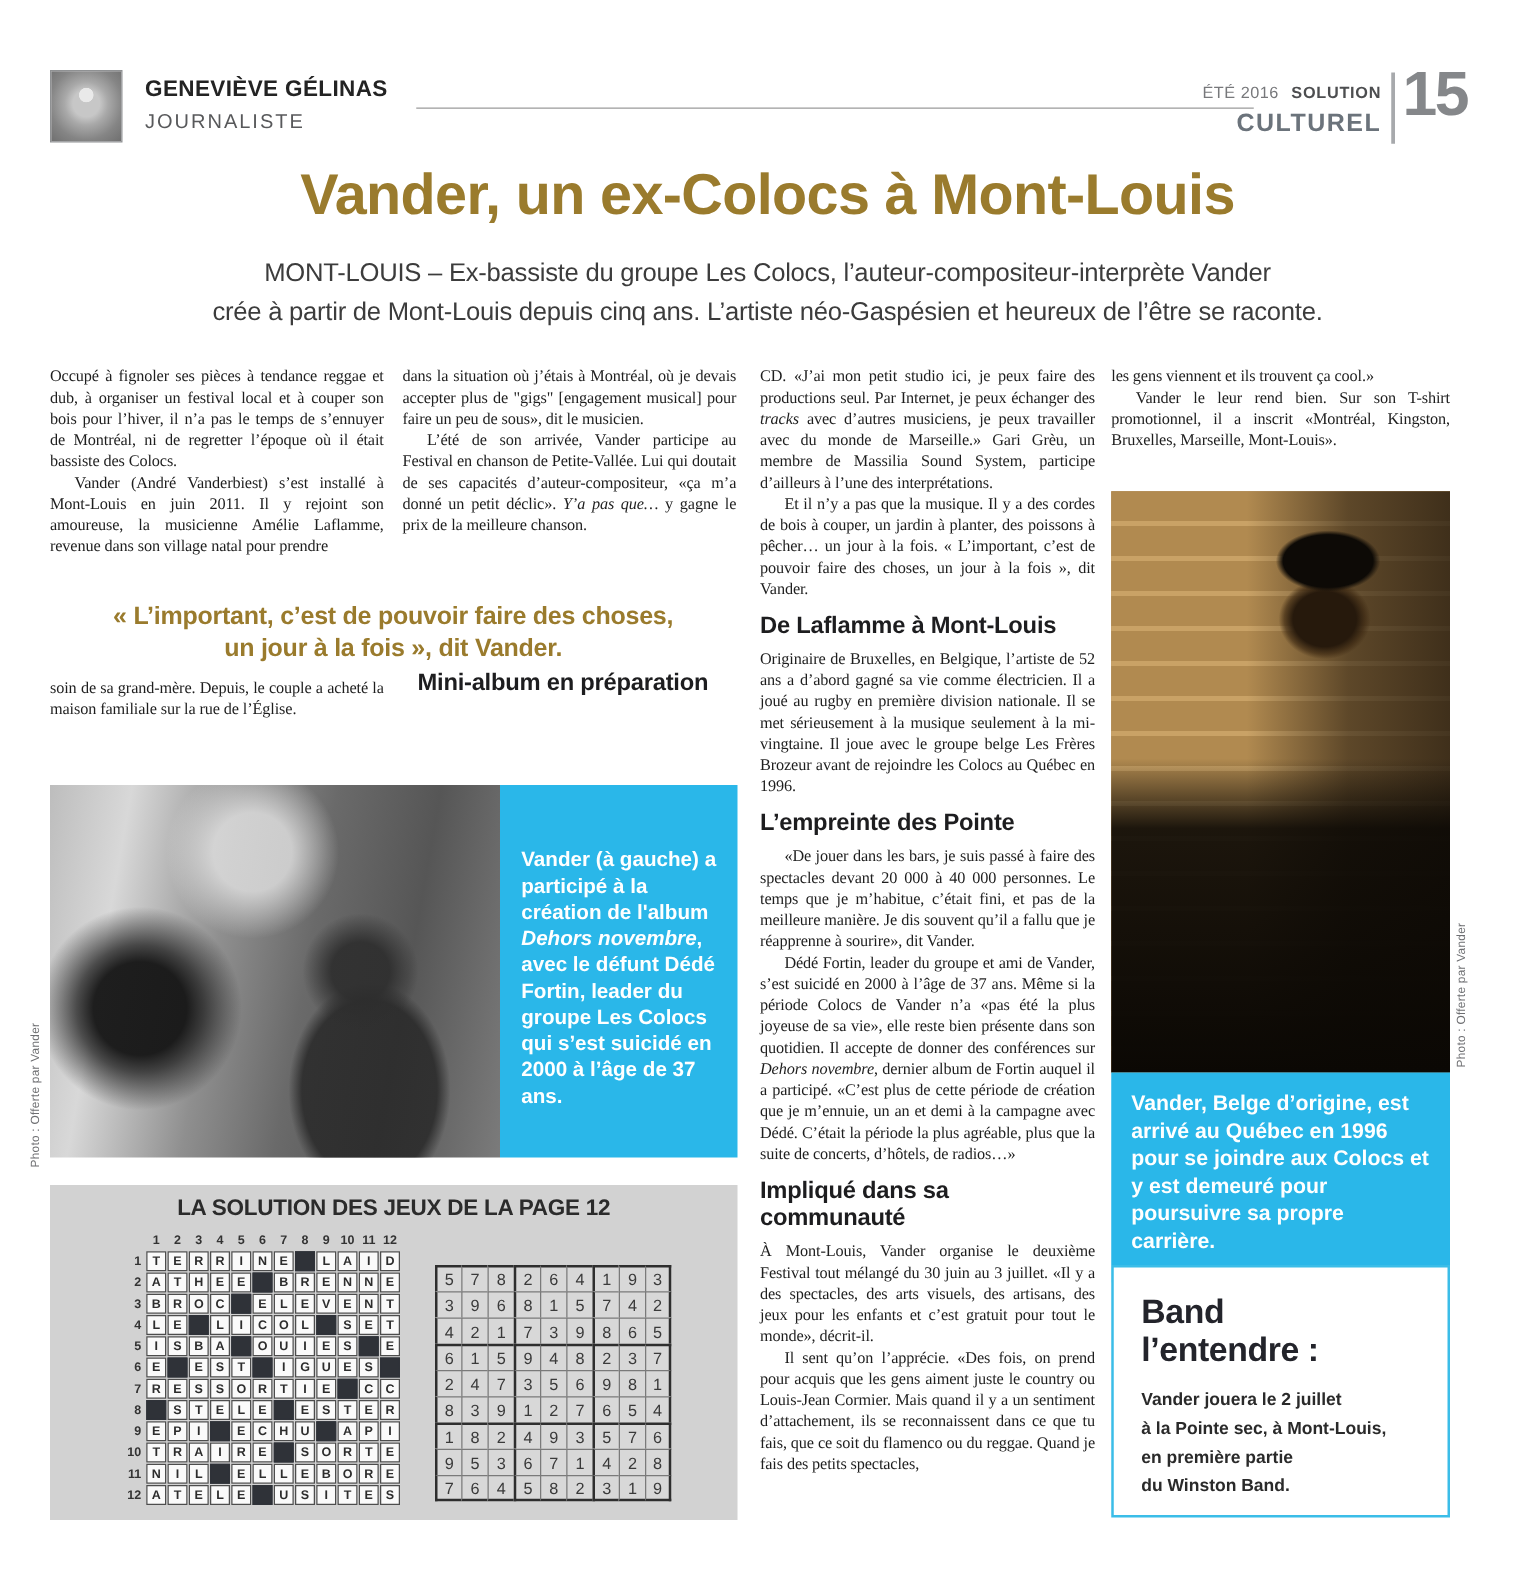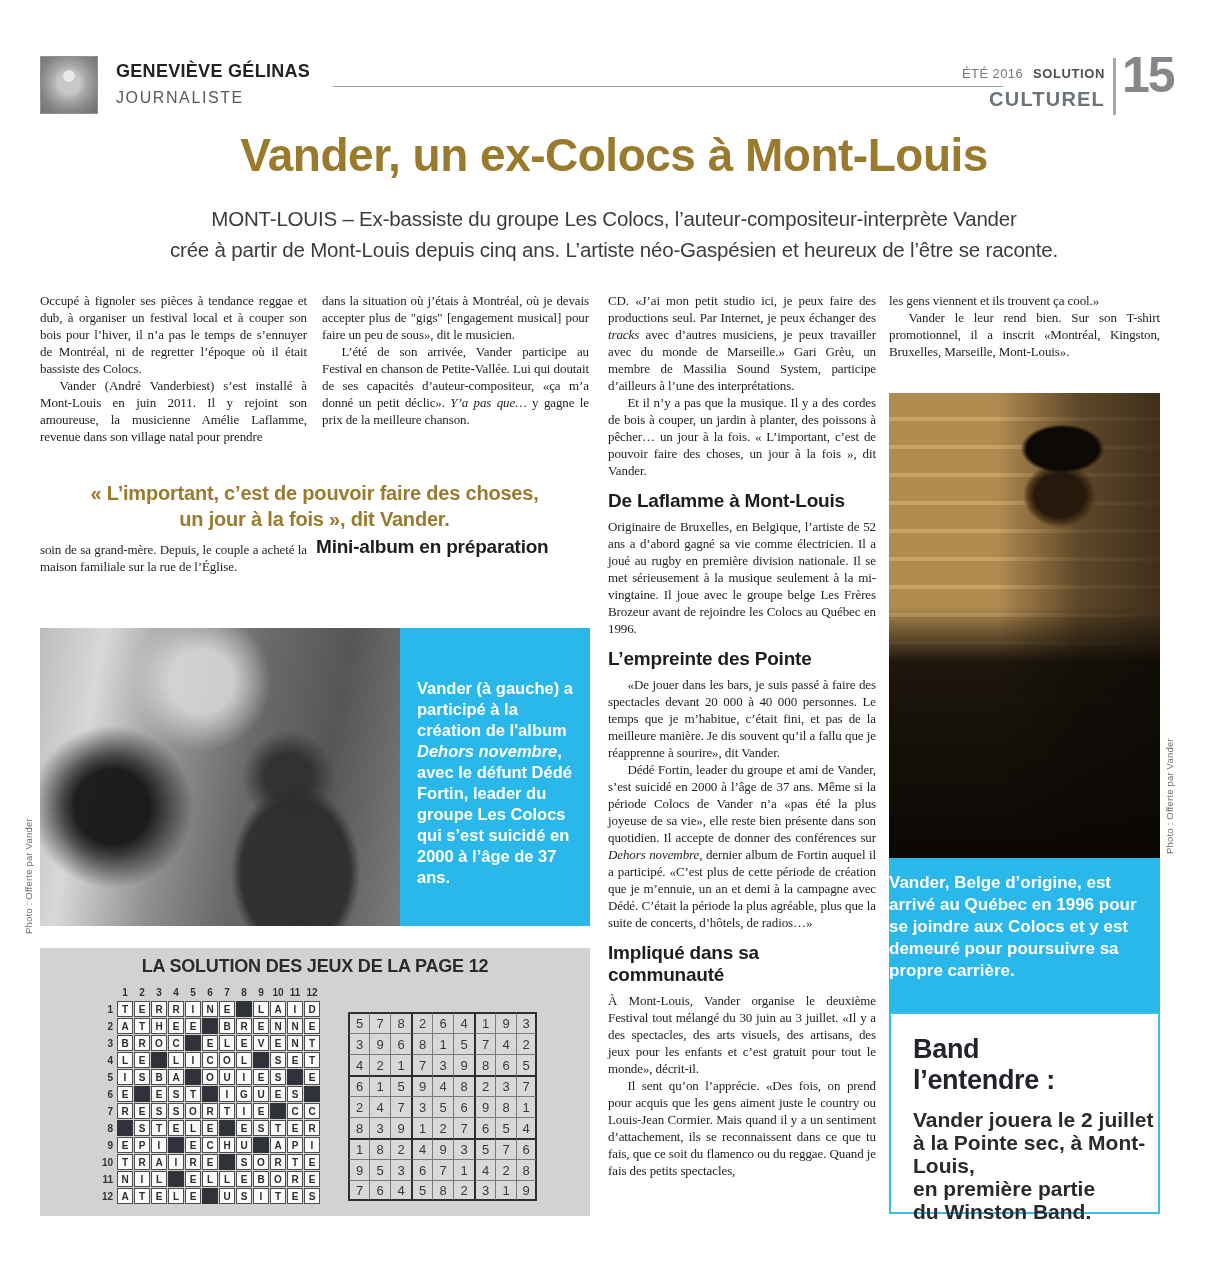--- a/index.html
+++ b/index.html
@@ -31,21 +31,21 @@
   .lede{position:absolute;left:70px;top:203px;width:1088px;text-align:center;
     font-size:20.5px;line-height:31px;color:#3c3c3c;letter-spacing:-.2px}
 
   
   .bodycol{position:absolute;font-family:"Liberation Serif",serif;font-size:13px;line-height:17px;
     color:#1e1e1e;text-align:justify;letter-spacing:-.1px}
   .bodycol p.ind{text-indent:1.5em}
   .col1{left:40px;top:292px;width:267px}
   .col2{left:322px;top:292px;width:267px}
   .col1b{left:40px;top:541px;width:267px}
-  .col2b{left:316px;top:536px;width:267px}
+  .col2b{left:334px;top:536px;width:267px}
   .col3{left:608px;top:292px;width:268px}
   .col4{left:889px;top:292px;width:271px}
   .subhead{font-family:"Liberation Sans",sans-serif;font-size:19px;font-weight:700;color:#1d1d1f;
     letter-spacing:-.2px;margin:11px 0 6px;text-align:left;line-height:22px}
   .col2b .subhead{margin-top:0}
   em{font-style:italic}
 
   
   .pullquote{position:absolute;left:40px;top:480px;width:549px;text-align:center;
     font-size:20px;font-weight:700;color:var(--gold,#9a7b2d);line-height:26px;letter-spacing:-.2px}
@@ -85,26 +85,26 @@
   .photo-right{position:absolute;left:889px;top:393px;width:271px;height:465px;
     background:
       radial-gradient(ellipse 58px 34px at 64% 12%, #0d0a06 0 62%, transparent 72%),
       radial-gradient(ellipse 46px 40px at 63% 22%, #26190c 0 55%, rgba(60,40,18,.65) 70%, transparent 80%),
       linear-gradient(to bottom, transparent 46%, rgba(12,9,5,.9) 58%, #0b0804 100%),
       linear-gradient(to right, transparent 40%, rgba(25,17,9,.55) 70%, rgba(25,17,9,.75) 100%),
       repeating-linear-gradient(to bottom, #b18a50 0 24px, #c9a266 24px 28px),
       #a67f45;
   }
   .caption-right{position:absolute;left:889px;top:858px;width:271px;height:168px;
-    background:var(--cyan,#2ab7e9);color:#fff;padding:14px 16px 0 0;
+    background:var(--cyan,#2ab7e9);color:#fff;padding:14px 16px 0 16px;
     font-size:17px;font-weight:700;line-height:22px}
   .listen{position:absolute;left:889px;top:1012px;width:271px;height:202px;
     background:#fff;border:2px solid #3bbde8;padding:20px 0 0 22px}
   .listen-title{font-size:27px;line-height:31px;font-weight:700;color:#23242b;letter-spacing:-.3px}
-  .listen-body{margin-top:12px;font-size:21px;line-height:23px;font-weight:700;color:#2a2a2a}
+  .listen-body{margin-top:12px;font-size:14px;line-height:23px;font-weight:700;color:#2a2a2a}
 
   
   .credit{position:absolute;font-size:9.5px;color:#6d6e71;letter-spacing:.2px;
     writing-mode:vertical-rl;transform:rotate(180deg);white-space:nowrap}
   .credit-left{left:23px;top:778px;height:156px}
   .credit-right{left:1164px;top:690px;height:164px}
 </style>
 </head>
 <body>
 

